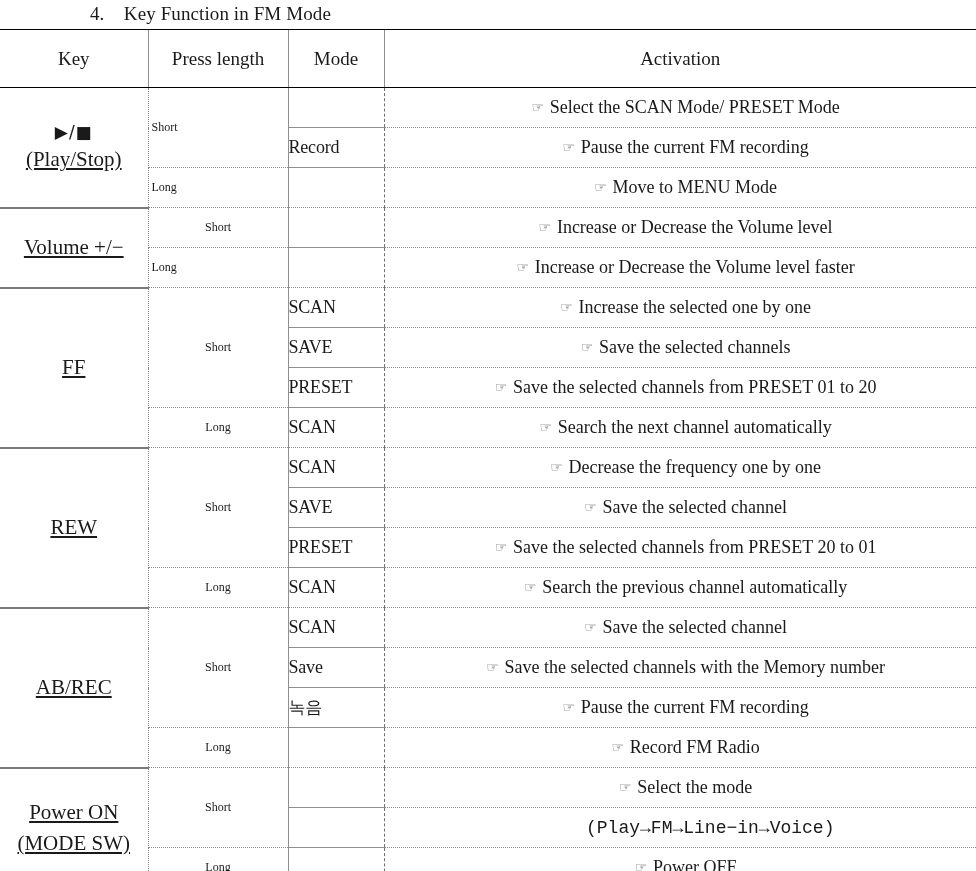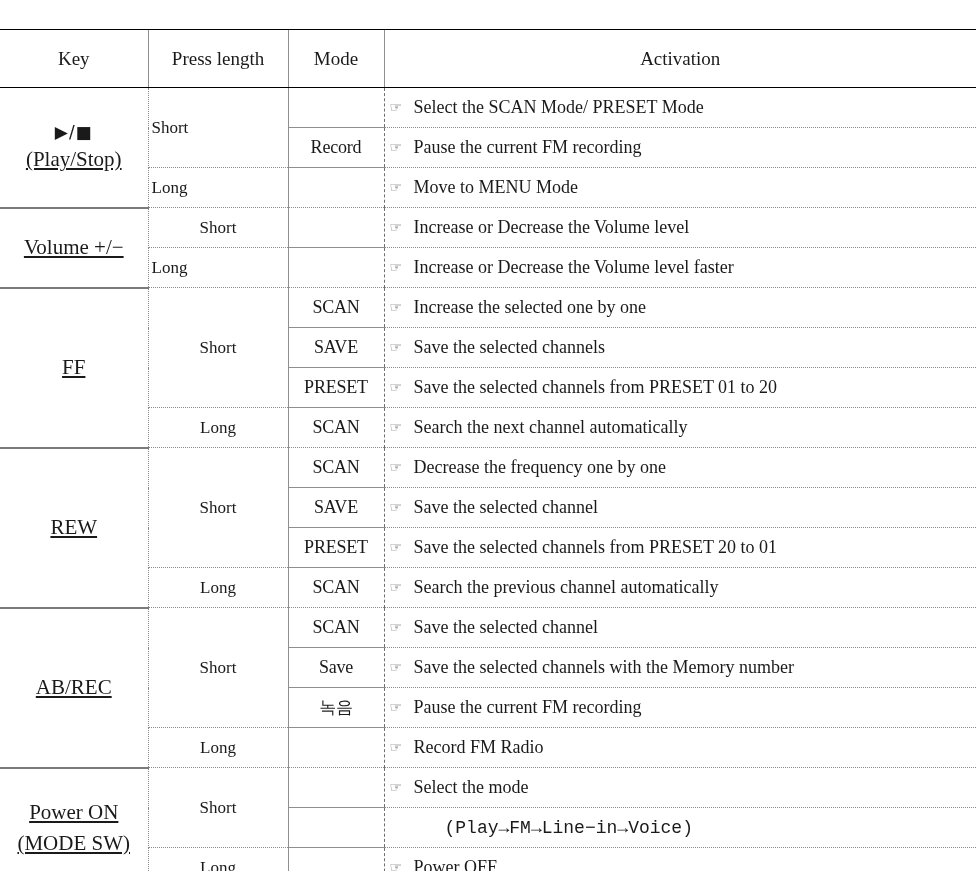--- a/index.html
+++ b/index.html
@@ -73,21 +73,21 @@
 
   
   .hdr-cell {
     height: 57px;
     font-size: 19px;
   }
 
   
   .cell {
     height: 39px;
-    font-size: 17px;
+    font-size: 12px;
   }
   .c-center { text-align: center; }
   .c-left   { text-align: left; padding-left: 3px !important; }
 
   .key-cell {
     text-align: center;
     font-size: 18px;
     line-height: 1.45;
   }
   .key-sym {
@@ -96,31 +96,30 @@
     font-size: 17px;
     letter-spacing: 1px;
   }
   .key-sub {
     display: block;
     font-size: 21px;
     text-decoration: underline;
   }
 
   .mode-cell {
-    text-align: center;
     font-size: 18px;
     letter-spacing: -0.2px;
   }
   .mode-kr {
     font-family: Liberation Sans, sans-serif;
     font-size: 17px;
   }
 
   .act-cell {
-    text-align: left;
+    text-align: center;
     padding-left: 5px !important;
     font-size: 18px;
     white-space: nowrap;
     margin-left: 40px;
   }
   .hand {
     display: inline-block;
     font-family: "DejaVu Sans", sans-serif;
     font-size: 14px;
     color: #5d5d5d;
@@ -132,20 +131,21 @@
     padding-left: 60px !important;
     white-space: nowrap;
     font-family: Liberation Mono, monospace;
   }
 </style>
 </head>
 <body>
 
 <div class="page">
 
+  <div class="doc-title">4.    Key Function in FM Mode</div>
 
   <table class="key-table">
     <colgroup>
       <col class="c-key">
         <col class="c-press">
         <col class="c-mode">
         <col class="c-act">
     </colgroup>
     <thead>
       <tr>

